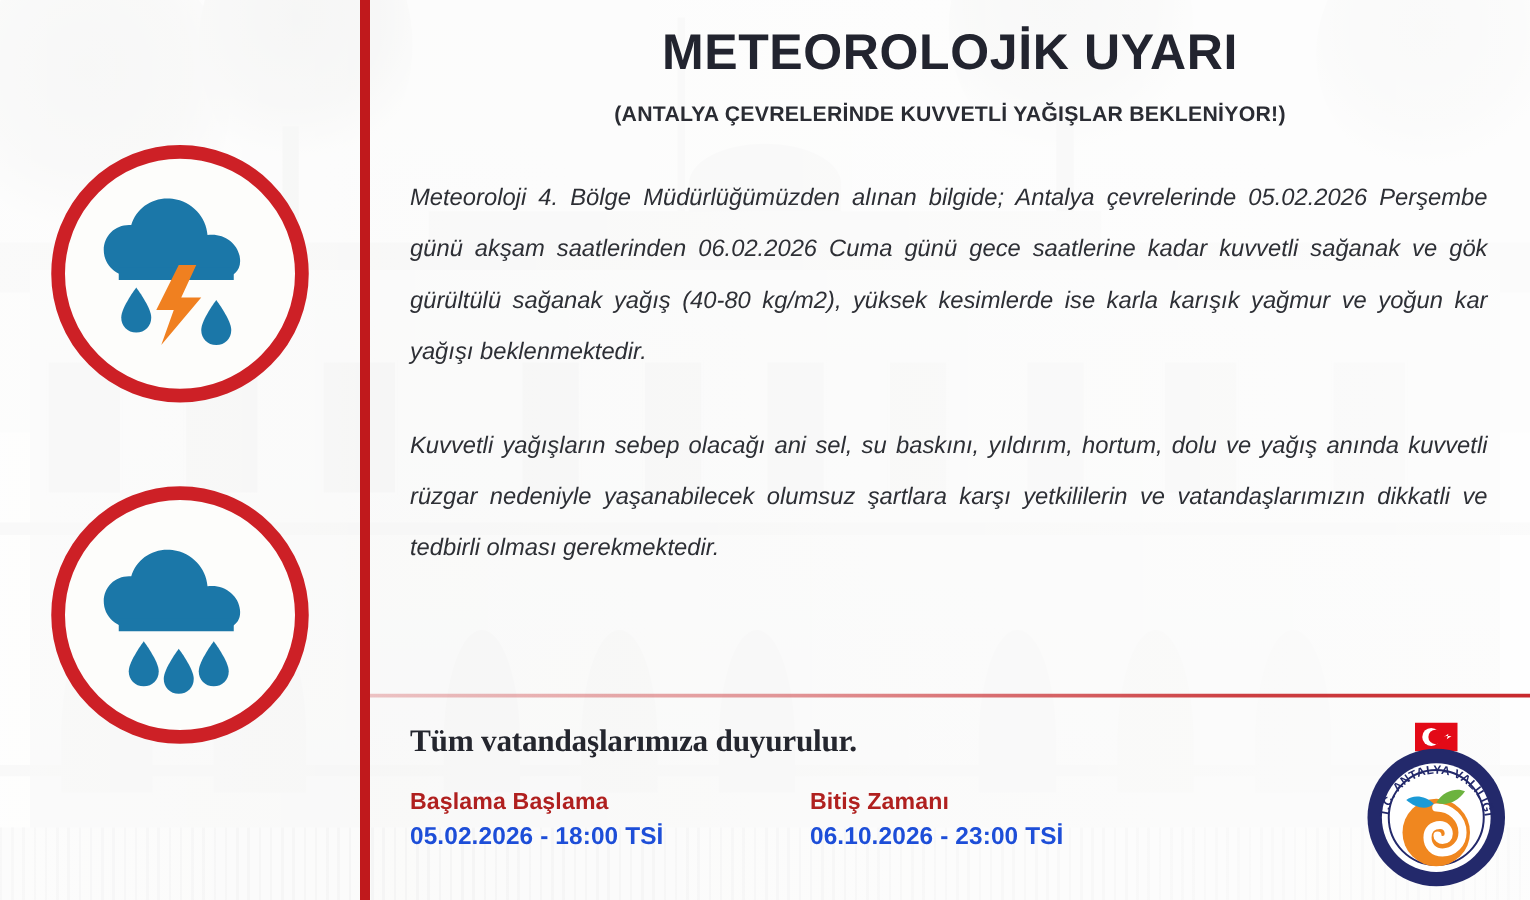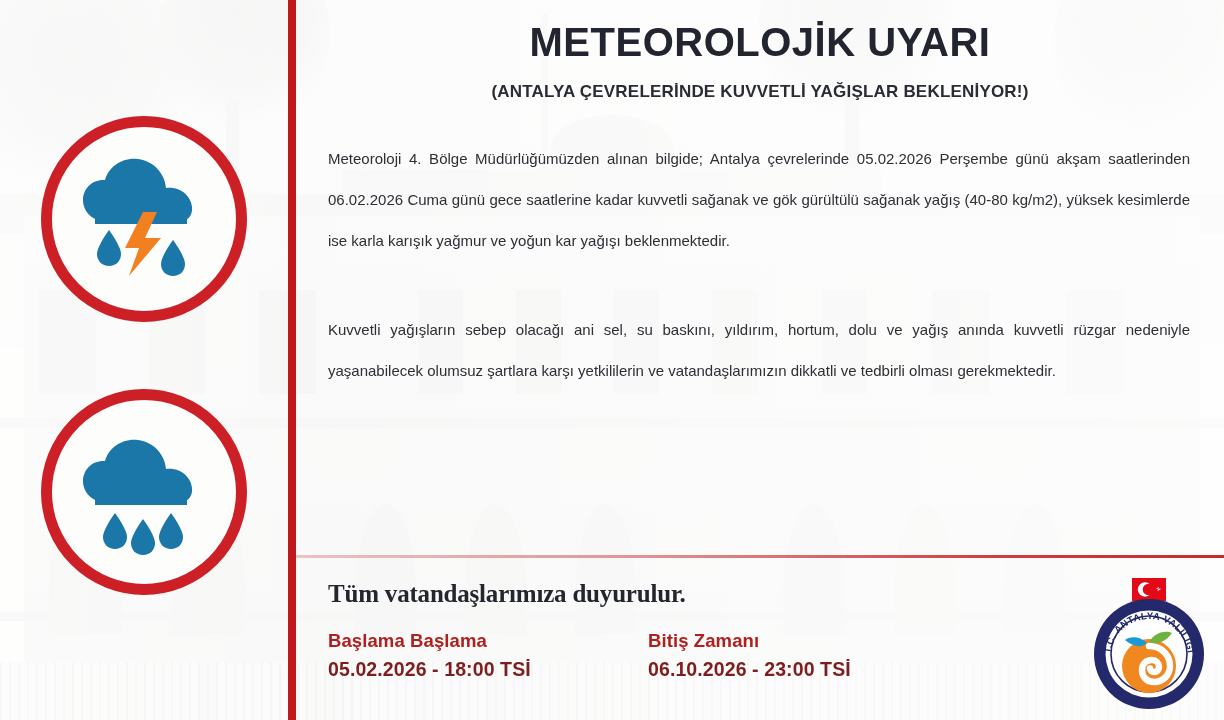--- a/index.html
+++ b/index.html
@@ -135,27 +135,28 @@
     position:absolute; left:0; top:82px; width:100%;
     text-align:center;
     font-size:17px; font-weight:bold; letter-spacing:0.2px;
     color:#2a2c33;
   }
 
   #body-text {
     position:absolute; left:32px; top:138px; width:862px;
   }
   #body-text p {
-    font-size:15px;
+    font-size:19px;
     line-height:41px;
     color:#2d2f35;
     text-align:justify;
     text-justify:inter-word;
-  }
-  #body-text p.para2 { margin-top:48px; }
+    font-style:italic;
+  }
+  #body-text p.para2 { margin-top:34px; }
 
   
   #hrule {
     position:absolute; left:0; top:555px; width:100%; height:3px;
     background:linear-gradient(90deg,
       rgba(197,30,34,0.25) 0%,
       rgba(197,30,34,0.45) 35%,
       rgba(197,30,34,0.85) 75%,
       rgba(197,30,34,0.95) 100%);
   }
@@ -168,21 +169,21 @@
   }
 
   .time-block { position:absolute; }
   #time-start { left:32px; top:630px; }
   #time-end   { left:352px; top:630px; }
   .time-label {
     font-size:18.5px; font-weight:bold; color:#b0201f;
     margin-bottom:6px; letter-spacing:0.1px;
   }
   .time-value {
-    font-size:19.5px; font-weight:bold; color:#7f1d1d; letter-spacing:0.1px;
+    font-size:19.5px; font-weight:bold; color:#1d4ed8; letter-spacing:0.1px;
   }
 
   
   #logo {
     position:absolute; right:14px; bottom:6px;
     width:122px; height:136px;
   }
 </style>
 </head>
 <body>

